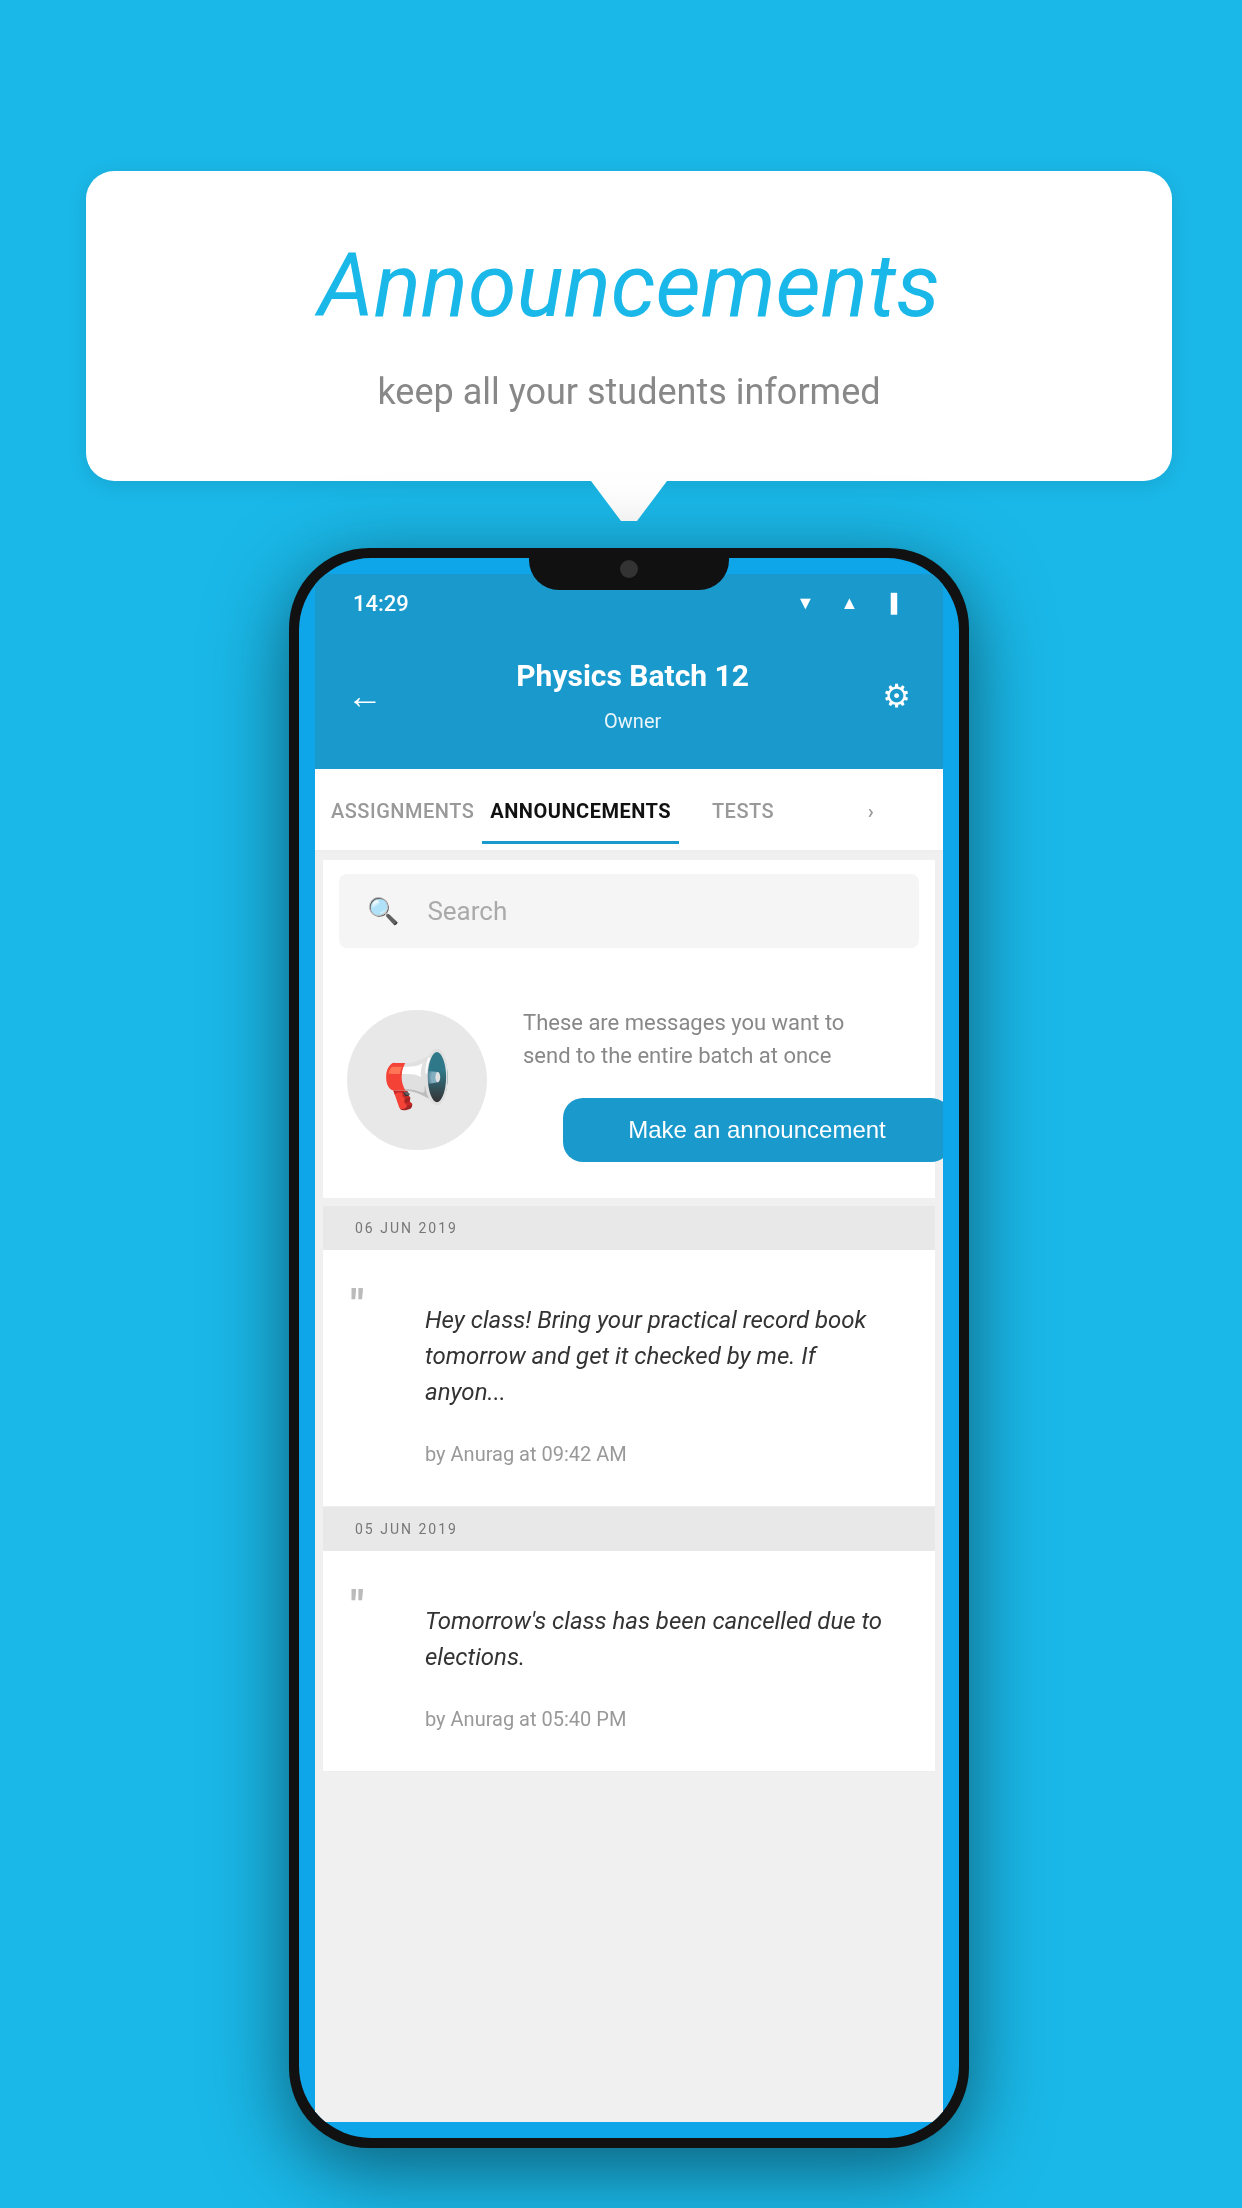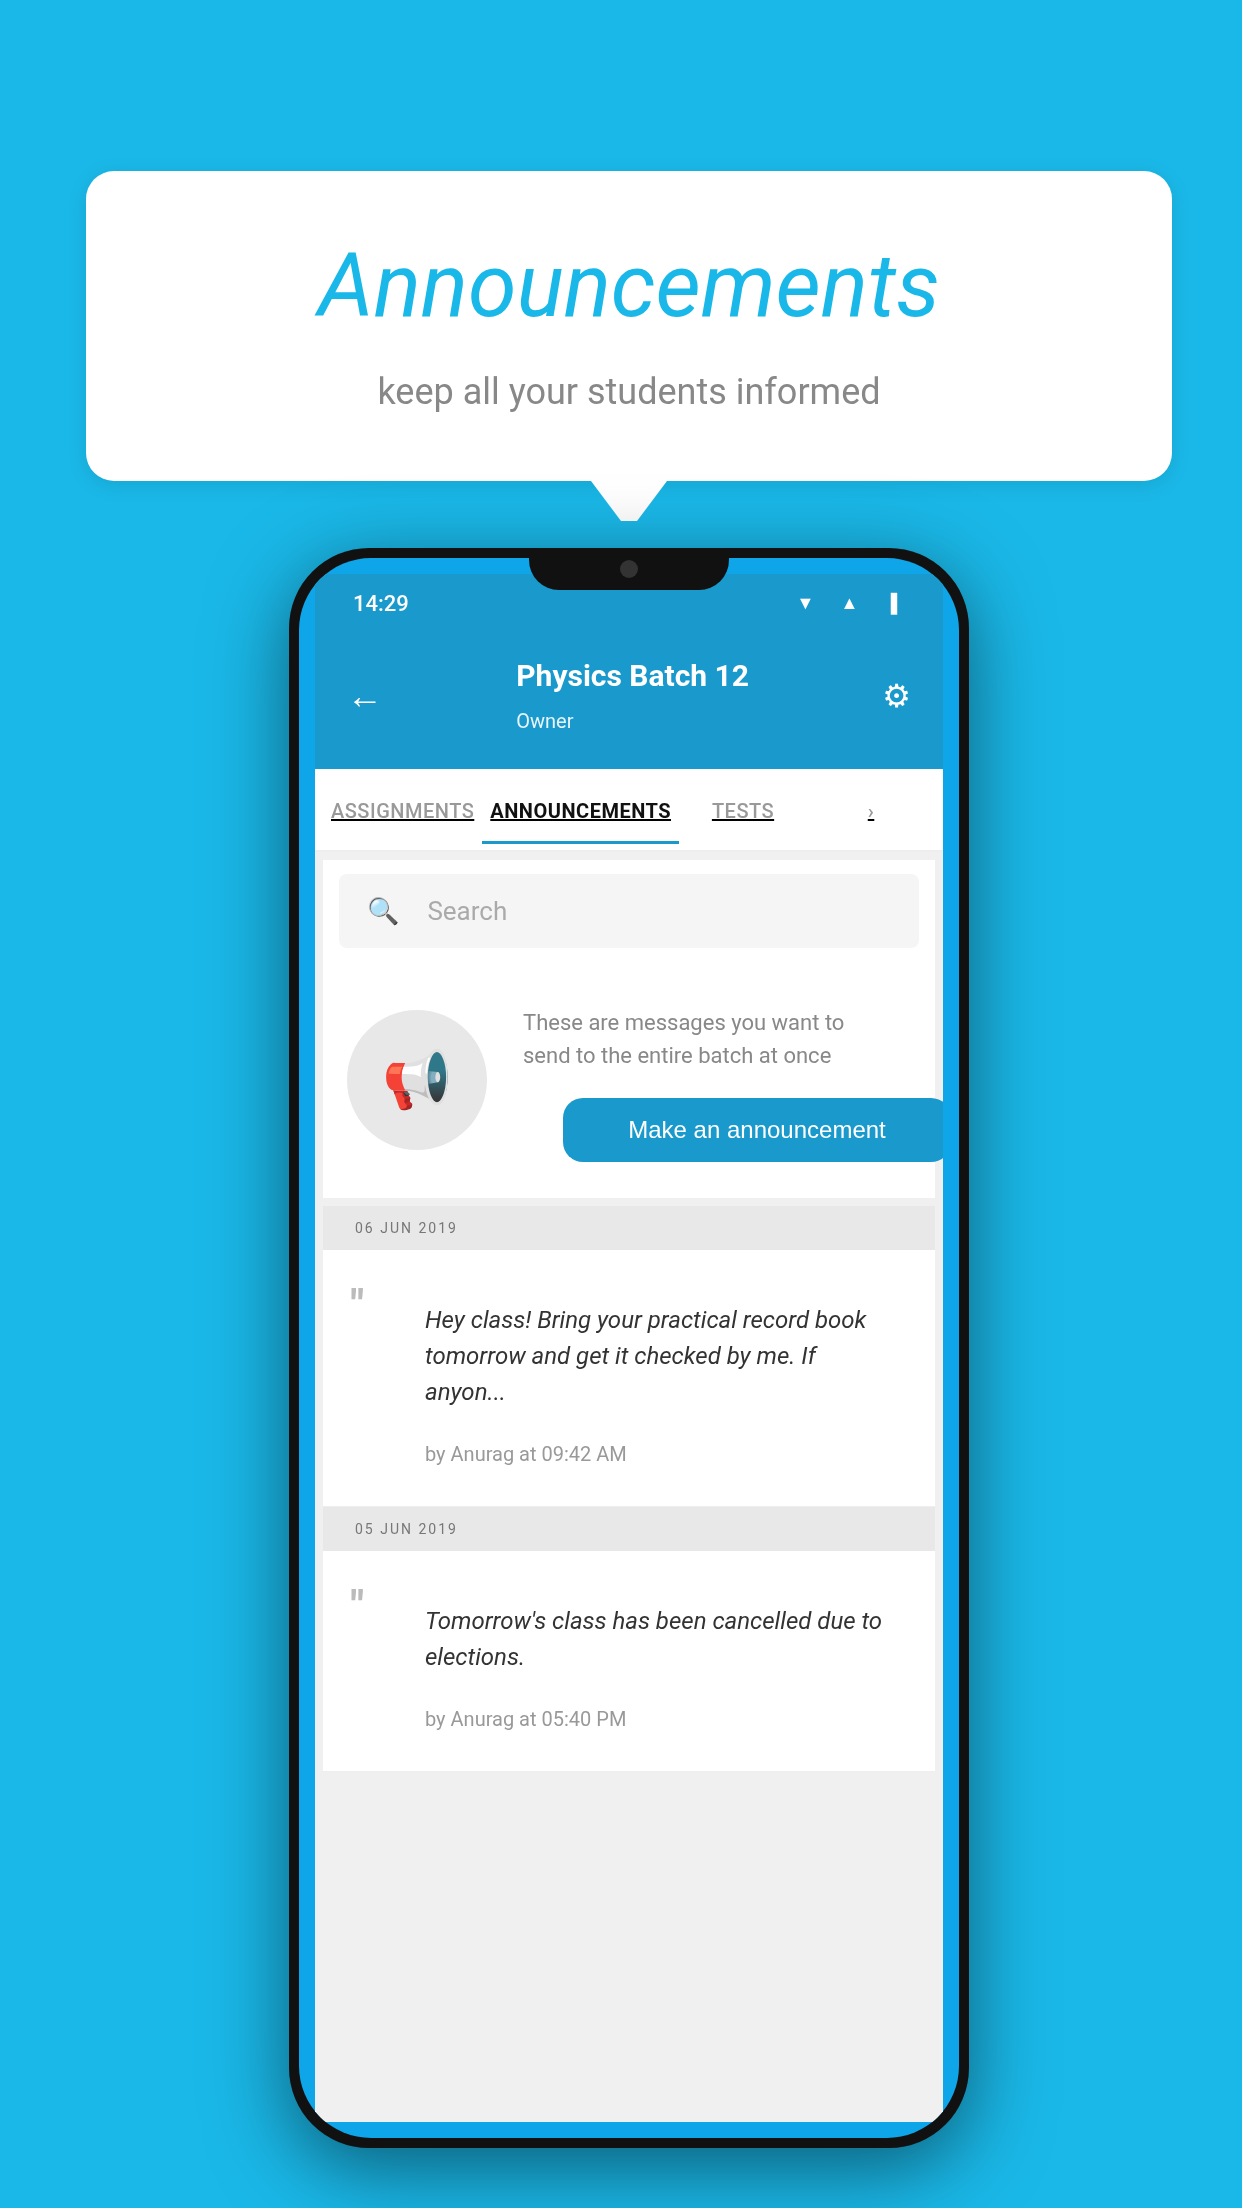--- a/index.html
+++ b/index.html
@@ -144,20 +144,21 @@
       justify-content: space-between;
     }
 
     .back-arrow {
       color: white;
       font-size: 36px;
       cursor: pointer;
     }
 
     .header-center {
+      text-align: center;
     }
 
     .header-title {
       color: white;
       font-size: 30px;
       font-weight: 700;
     }
 
     .header-subtitle {
       color: rgba(255,255,255,0.9);
@@ -167,21 +168,20 @@
     .gear-icon {
       color: white;
       font-size: 32px;
     }
 
     
     .tabs-bar {
       background: white;
       display: flex;
       border-bottom: 2px solid #eee;
-      text-decoration: underline;
     }
 
     .tab-item {
       flex: 1;
       text-align: center;
       padding: 22px 8px 18px;
       font-size: 20px;
       font-weight: 500;
       color: #999;
       cursor: pointer;

